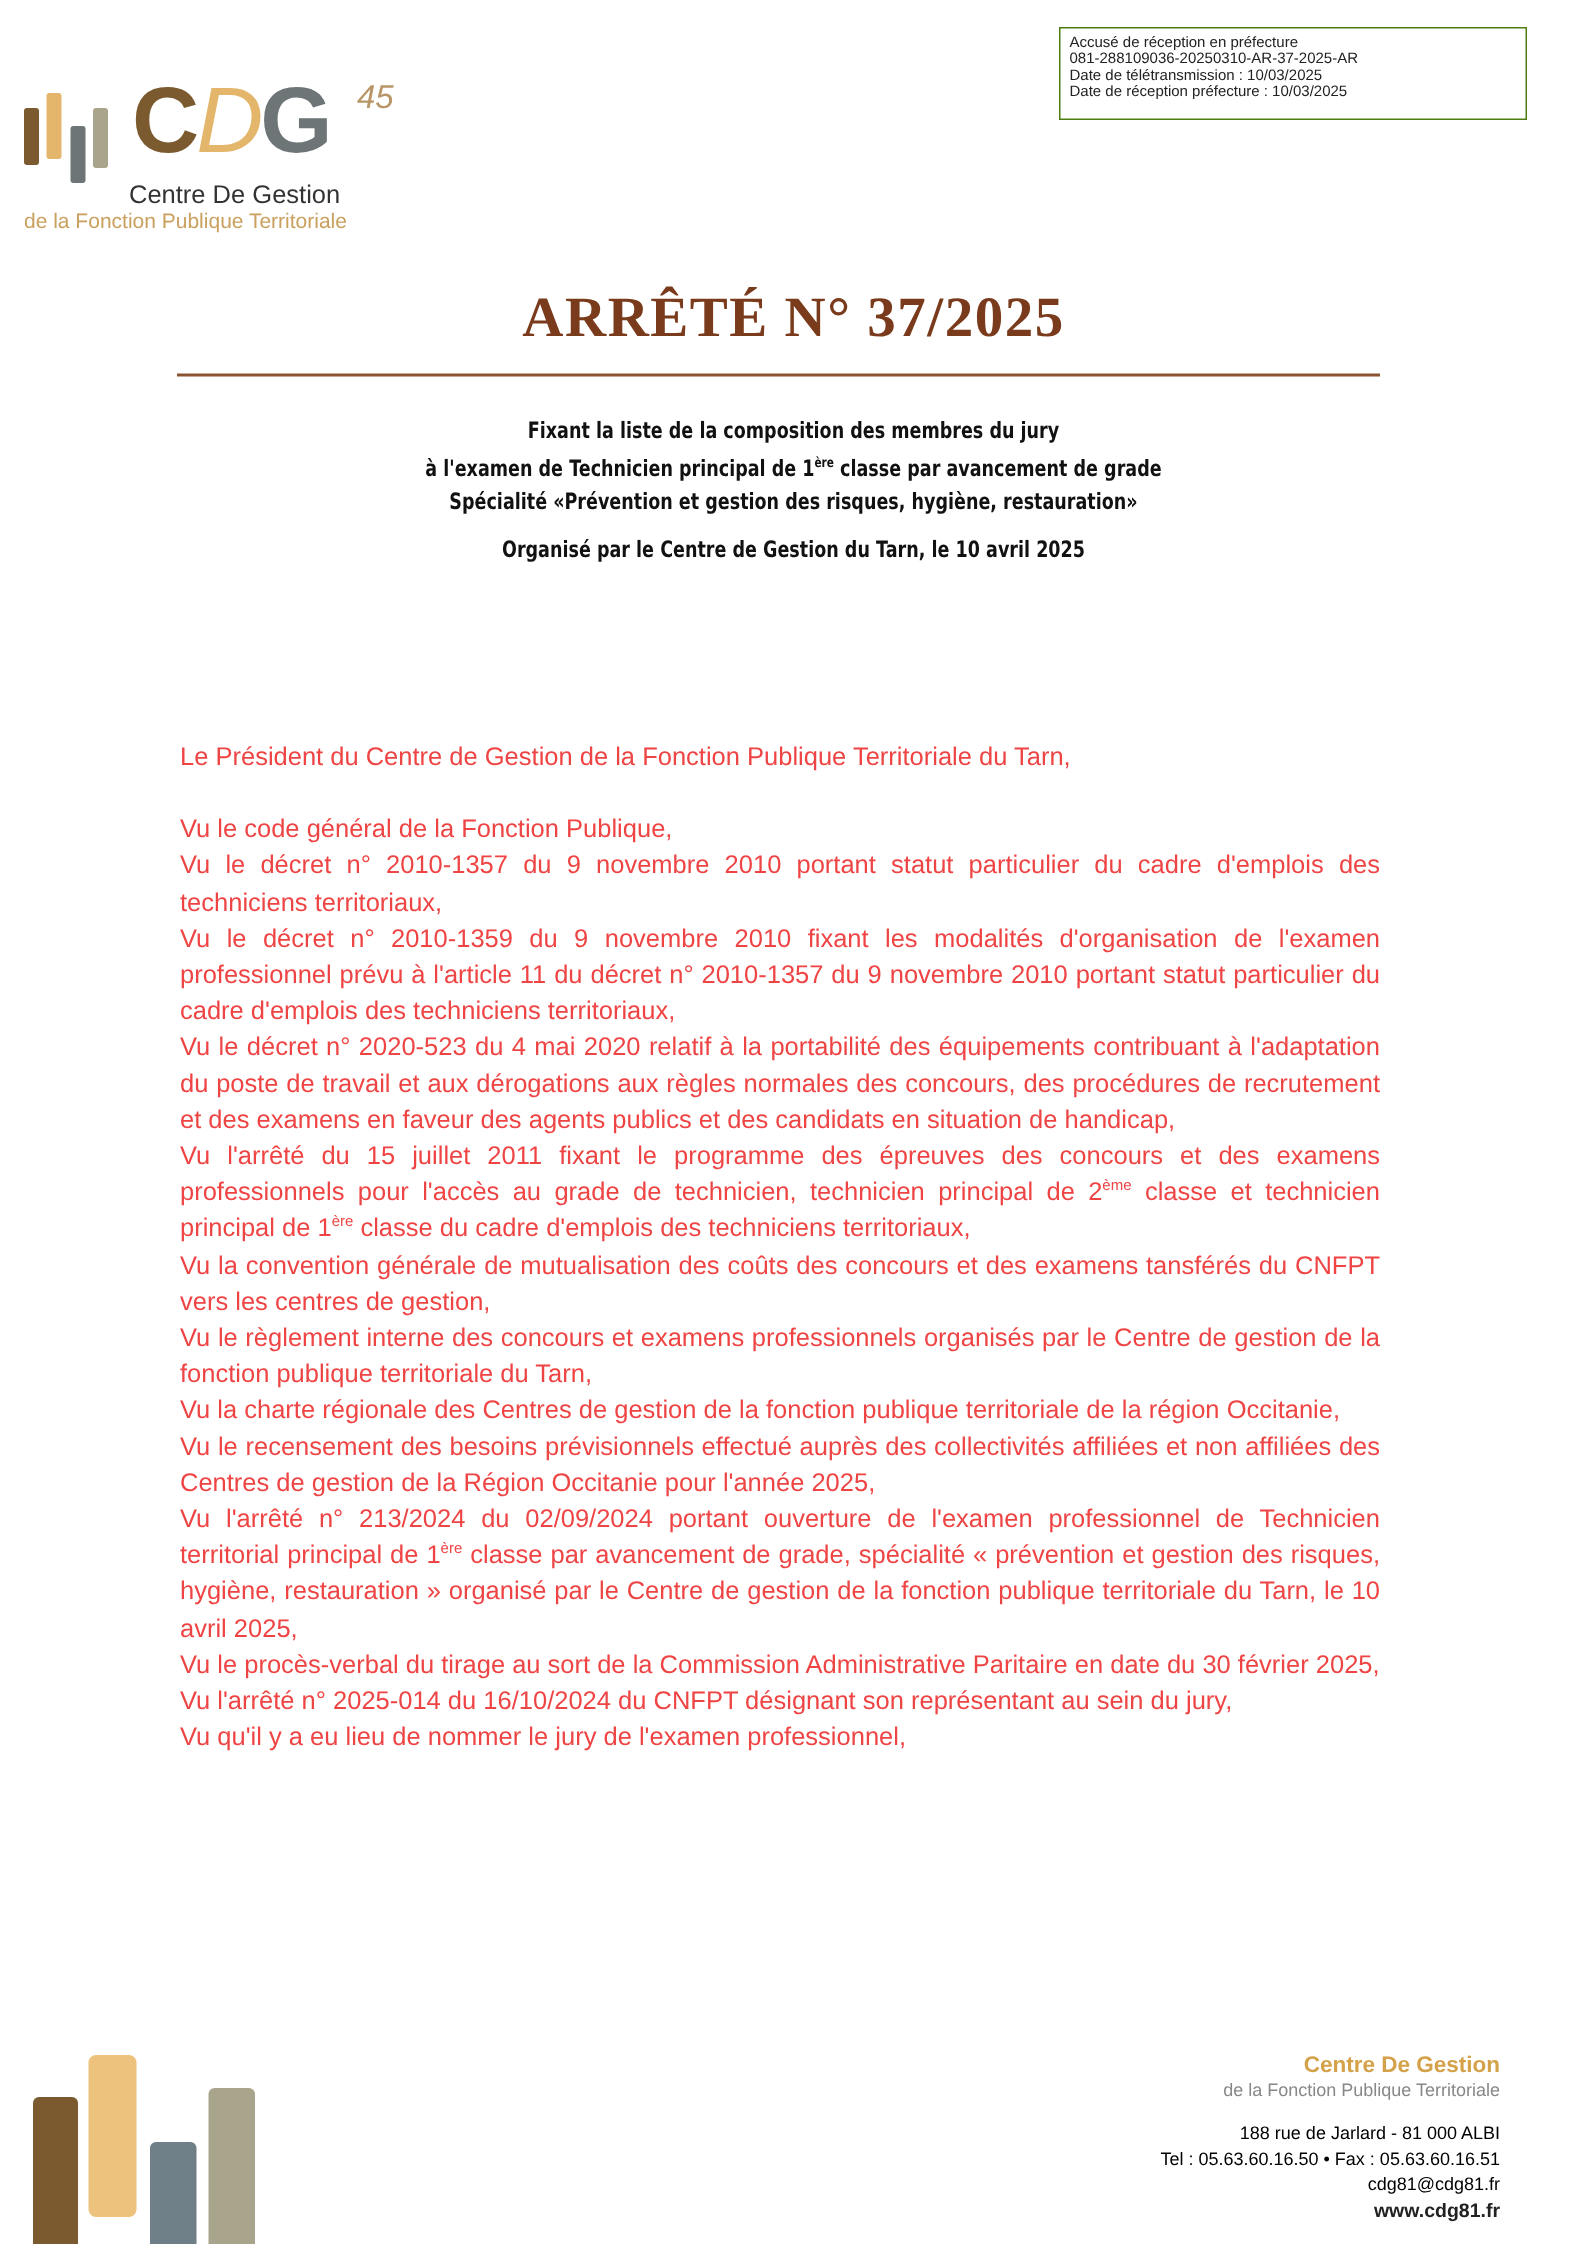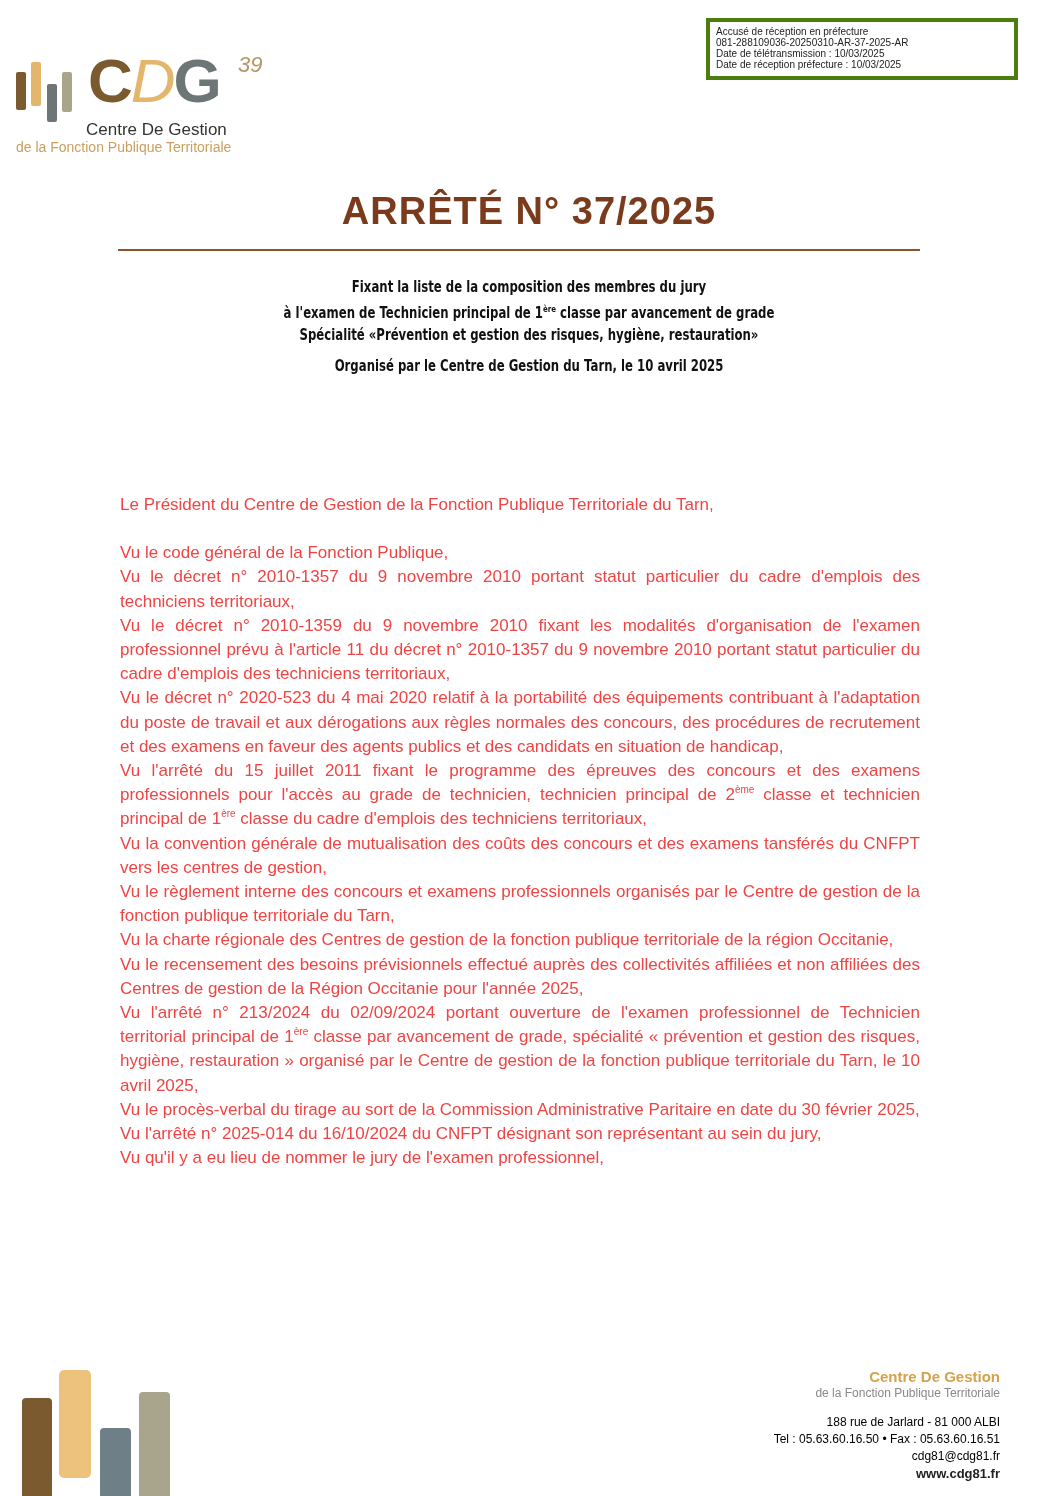--- a/index.html
+++ b/index.html
@@ -1,39 +1,39 @@
 <!DOCTYPE html>
 <html><head>
 <meta charset="utf-8">
 <style>
   html, body { margin: 0; padding: 0; background: #ffffff; }
   body { width: 1058px; height: 1496px; position: relative; overflow: hidden;
          font-family: "Liberation Sans", sans-serif; color: #1a1a1a; }
 
   
   .stamp { position: absolute; left: 706px; top: 18px; width: 312px; height: 62px;
-           border: 4px solid #4d7c0f; font-size: 10px; line-height: 11px; color: #222;
+           border: 1px solid #4d7c0f; font-size: 10px; line-height: 11px; color: #222;
            padding: 4px 0 0 6px; box-sizing: border-box; }
   .stamp div { white-space: nowrap; }
 
   
   .logo { position: absolute; left: 14px; top: 50px; width: 260px; height: 110px; }
   .logo .bar { position: absolute; border-radius: 2px; }
   .logo .cdg { position: absolute; left: 74px; top: 0px; font-family: "Liberation Sans", sans-serif;
                font-size: 62px; letter-spacing: -2px; line-height: 62px; }
   .logo .cdg .c { color: #7a5a2e; font-weight: bold; }
   .logo .cdg .d { color: #e3b66c; font-weight: normal; font-style: italic; }
   .logo .cdg .g { color: #6d7577; font-weight: bold; }
   .logo .num { position: absolute; left: 224px; top: 2px; font-size: 22px; color: #b89668; font-style: italic; }
   .logo .l1 { position: absolute; left: 72px; top: 70px; font-size: 17px; color: #333; white-space: nowrap; }
   .logo .l2 { position: absolute; left: 2px; top: 89px; font-size: 14px; color: #c9a05e; white-space: nowrap; }
 
   
   .title { position: absolute; left: 0; width: 1058px; top: 190px; text-align: center;
-           font-family: Liberation Sans, sans-serif; font-weight: bold; font-size: 38px;
+           font-family: Liberation Serif, serif; font-weight: bold; font-size: 38px;
            color: #7a3b1c; letter-spacing: 1px; }
   .rule { position: absolute; left: 118px; width: 802px; top: 249px; height: 2px; background: #8a5433; }
 
   .subtitle { position: absolute; left: 0; width: 1058px; top: 276px; text-align: center;
               font-family: "DejaVu Sans", sans-serif; font-weight: bold; font-size: 15px;
               line-height: 22px; color: #111; transform: scaleX(0.78); transform-origin: center; }
   .subtitle sup { font-size: 9px; }
   .organise { position: absolute; left: 0; width: 1058px; top: 357px; text-align: center;
               font-family: "DejaVu Sans", sans-serif; font-weight: bold; font-size: 15px;
               color: #111; transform: scaleX(0.78); transform-origin: center; }
@@ -66,21 +66,21 @@
 </div>
 
 <div class="logo">
   <div class="bar" style="left:2px;top:22px;width:10px;height:38px;background:#7a5a2e;"></div>
   <div class="bar" style="left:17px;top:12px;width:10px;height:44px;background:#e3b66c;"></div>
   <div class="bar" style="left:33px;top:34px;width:10px;height:38px;background:#6d7577;"></div>
   <div class="bar" style="left:48px;top:22px;width:10px;height:40px;background:#a9a58d;"></div>
   <div class="cdg">
     <span class="c">C</span><span class="d">D</span><span class="g">G</span>
   </div>
-  <div class="num">39</div>
+  <div class="num">45</div>
   <div class="l1">Centre De Gestion</div>
   <div class="l2">de la Fonction Publique Territoriale</div>
 </div>
 
 <div class="title">ARRÊTÉ N° 37/2025</div>
 <div class="rule"></div>
 
 <div class="subtitle">
   <div>Fixant la liste de la composition des membres du jury</div>
   <div><span>à l'examen de Technicien principal de 1</span><sup>ère</sup><span> classe par avancement de grade</span></div>

